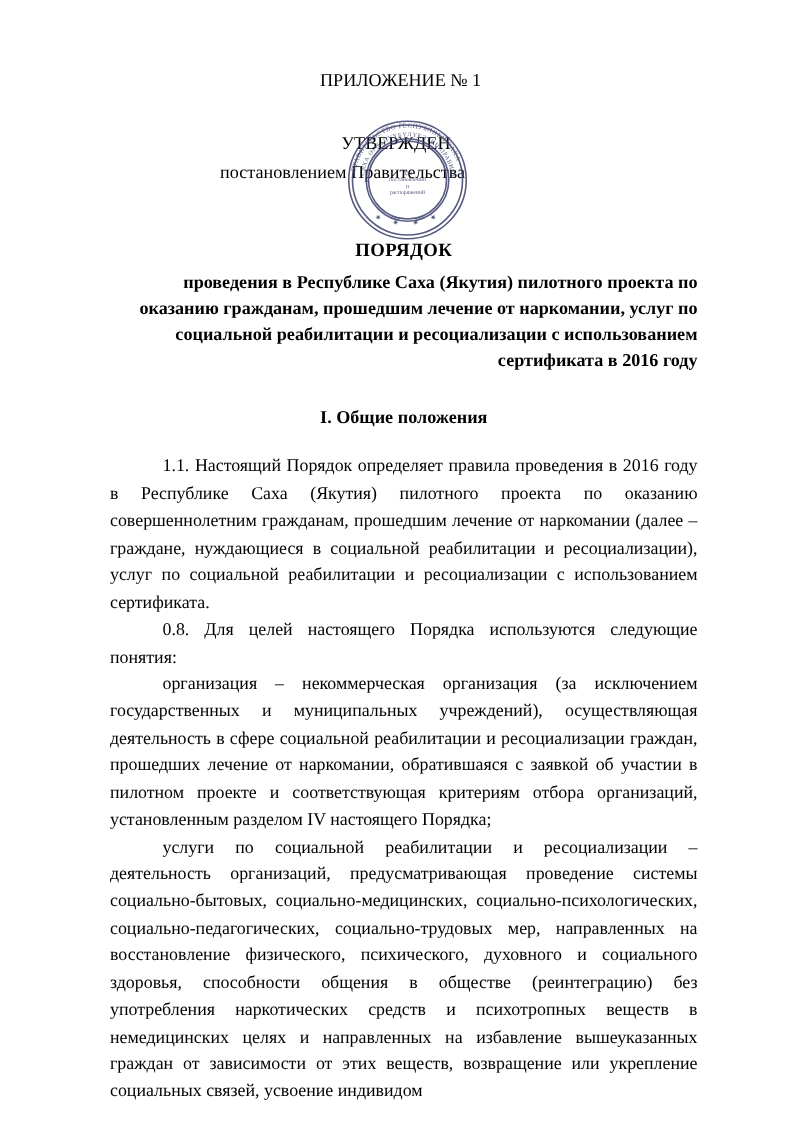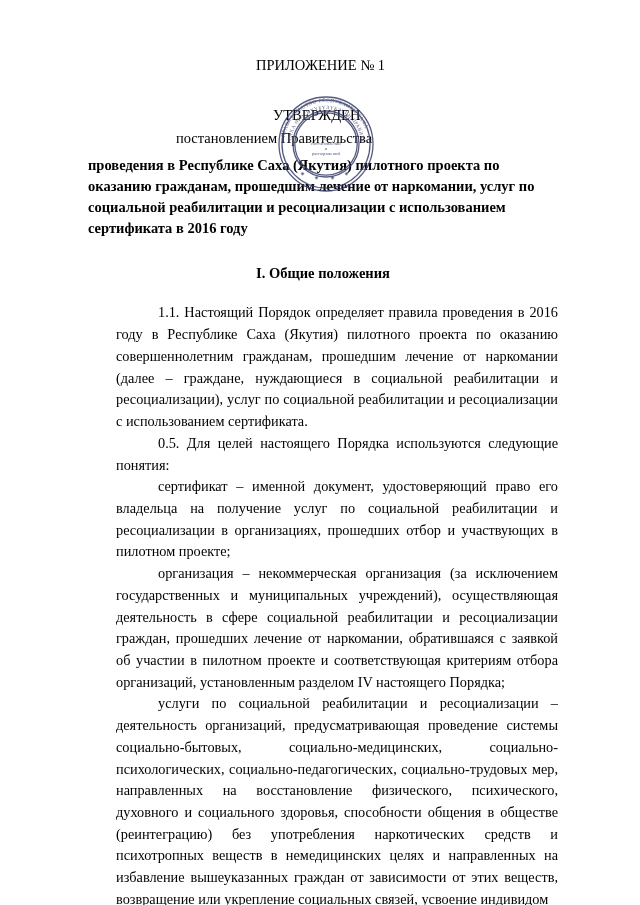--- a/index.html
+++ b/index.html
@@ -67,21 +67,21 @@
   
   .doc-title {
     margin-top: 44px;
     text-align: center;
     font-weight: bold;
     font-size: 15px;
     letter-spacing: 0.3px;
   }
   .doc-subtitle {
     margin-top: 6px;
-    text-align: left;
+    text-align: right;
     font-weight: bold;
     font-size: 14.5px;
     line-height: 1.45;
   }
   .section-heading {
     margin-top: 26px;
     text-align: center;
     font-weight: bold;
     font-size: 14.5px;
   }
@@ -94,21 +94,20 @@
     text-align: justify;
   }
   .para {
     text-indent: 42px;
     margin: 0;
     text-align: justify;
     text-align-last: left;
   }
   .para.j {
     text-align: justify;
-    margin-left: 28px;
   }
   .para + .para {
     margin-top: 0;
   }
 </style>
 </head>
 <body>
 
 <div class="page">
 
@@ -150,25 +149,25 @@
           <g fill="#3a3f6b" font-family="'Liberation Serif', serif" font-size="6">
             <text x="26" y="84">✷</text>
             <text x="40" y="88">✷</text>
             <text x="56" y="88">✷</text>
             <text x="70" y="84">✷</text>
           </g>
         </svg>
       </div>
     </div>
 
+    <div class="doc-title">ПОРЯДОК</div>
     <div class="doc-subtitle">проведения в Республике Саха (Якутия) пилотного проекта по оказанию гражданам, прошедшим лечение от наркомании, услуг по социальной реабилитации и ресоциализации с использованием сертификата в 2016 году</div>
     <div class="section-heading">I. Общие положения</div>
 
     <div class="body-text">
       <p class="para j">1.1. Настоящий Порядок определяет правила проведения в 2016 году в Республике Саха (Якутия) пилотного проекта по оказанию совершеннолетним гражданам, прошедшим лечение от наркомании (далее – граждане, нуждающиеся в социальной реабилитации и ресоциализации), услуг по социальной реабилитации и ресоциализации с использованием сертификата.</p>
-      <p class="para j">0.5. Для целей настоящего Порядка используются следующие понятия:</p>
-      <p class="para j">сертификат – именной документ, удостоверяющий право его владельца на получение услуг по социальной реабилитации и ресоциализации в организациях, прошедших отбор и участвующих в пилотном проекте;</p>
+      <p class="para j">0.8. Для целей настоящего Порядка используются следующие понятия:</p>
       <p class="para j">организация – некоммерческая организация (за исключением государственных и муниципальных учреждений), осуществляющая деятельность в сфере социальной реабилитации и ресоциализации граждан, прошедших лечение от наркомании, обратившаяся с заявкой об участии в пилотном проекте и соответствующая критериям отбора организаций, установленным разделом IV настоящего Порядка;</p>
       <p class="para j">услуги по социальной реабилитации и ресоциализации – деятельность организаций, предусматривающая проведение системы социально-бытовых, социально-медицинских, социально-психологических, социально-педагогических, социально-трудовых мер, направленных на восстановление физического, психического, духовного и социального здоровья, способности общения в обществе (реинтеграцию) без употребления наркотических средств и психотропных веществ в немедицинских целях и направленных на избавление вышеуказанных граждан от зависимости от этих веществ, возвращение или укрепление социальных связей, усвоение индивидом</p>
     </div>
 
   </div>
 </div>
 
 </body></html>

